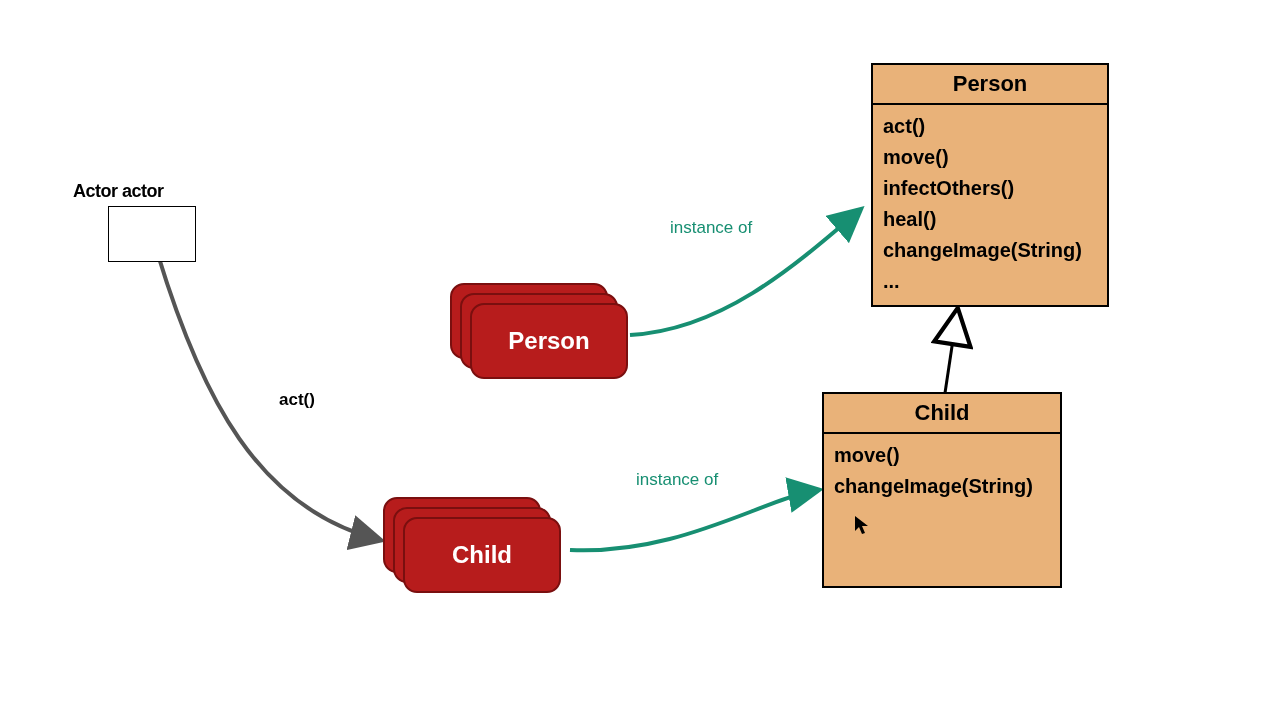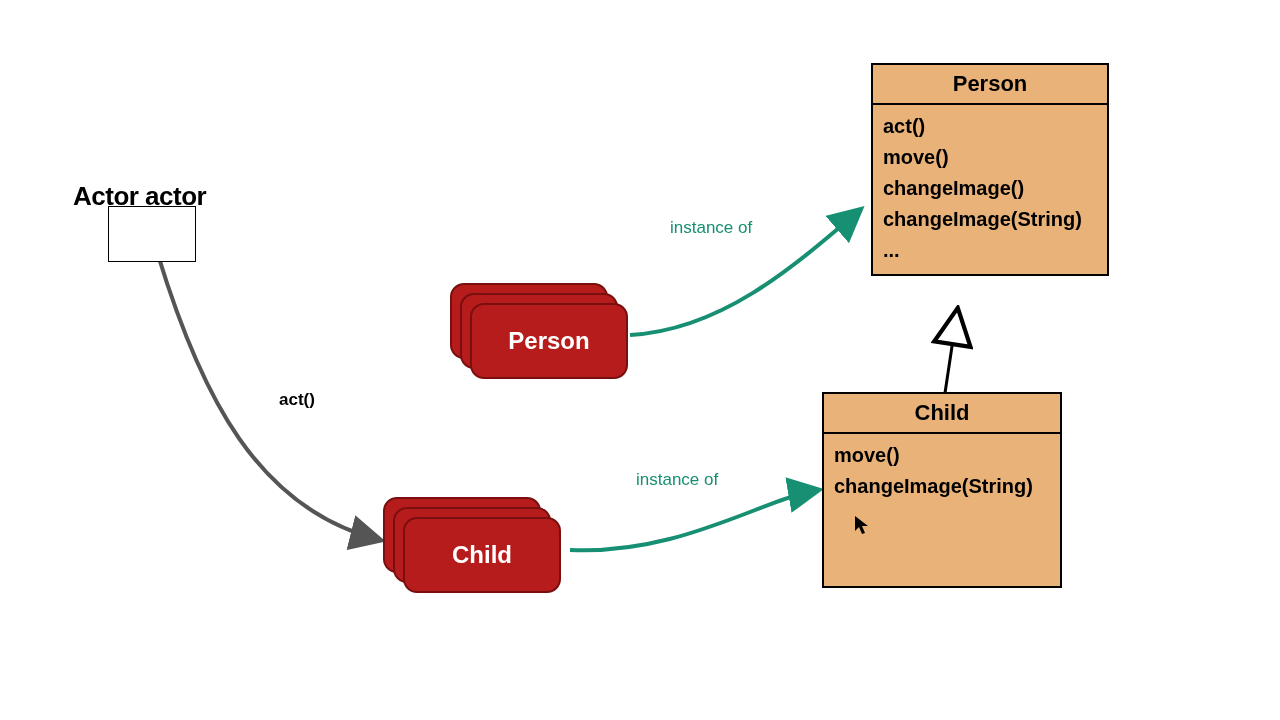--- a/index.html
+++ b/index.html
@@ -21,21 +21,21 @@
     left: 0; top: 0;
     width: 1280px;
     height: 720px;
     pointer-events: none;
   }
 
   
   .actor-label {
     position: absolute;
     font-weight: 700;
-    font-size: 26px;
+    font-size: 18px;
     color: #000;
     letter-spacing: -0.5px;
   }
   .actor-box {
     position: absolute;
     width: 88px;
     height: 56px;
     background: #fff;
     border: 1.5px solid #000;
     box-sizing: border-box;
@@ -146,21 +146,22 @@
     </div>
   </div>
 
   <div class="edge-label teal" style="left:636px; top:470px;">instance of</div>
 
   <div class="umlbox" style="left:871px; top:63px; width:238px;">
     <div class="uml-title">Person</div>
     <div class="uml-body">
       <div>act()</div>
       <div>move()</div>
-      <div>changeImage()</div>
+      <div>infectOthers()</div>
+      <div>heal()</div>
       <div>changeImage(String)</div>
       <div>...</div>
     </div>
   </div>
 
   <div class="umlbox" style="left:822px; top:392px; width:240px; height:196px;">
     <div class="uml-title">Child</div>
     <div class="uml-body">
       <div>move()</div>
       <div>changeImage(String)</div>

